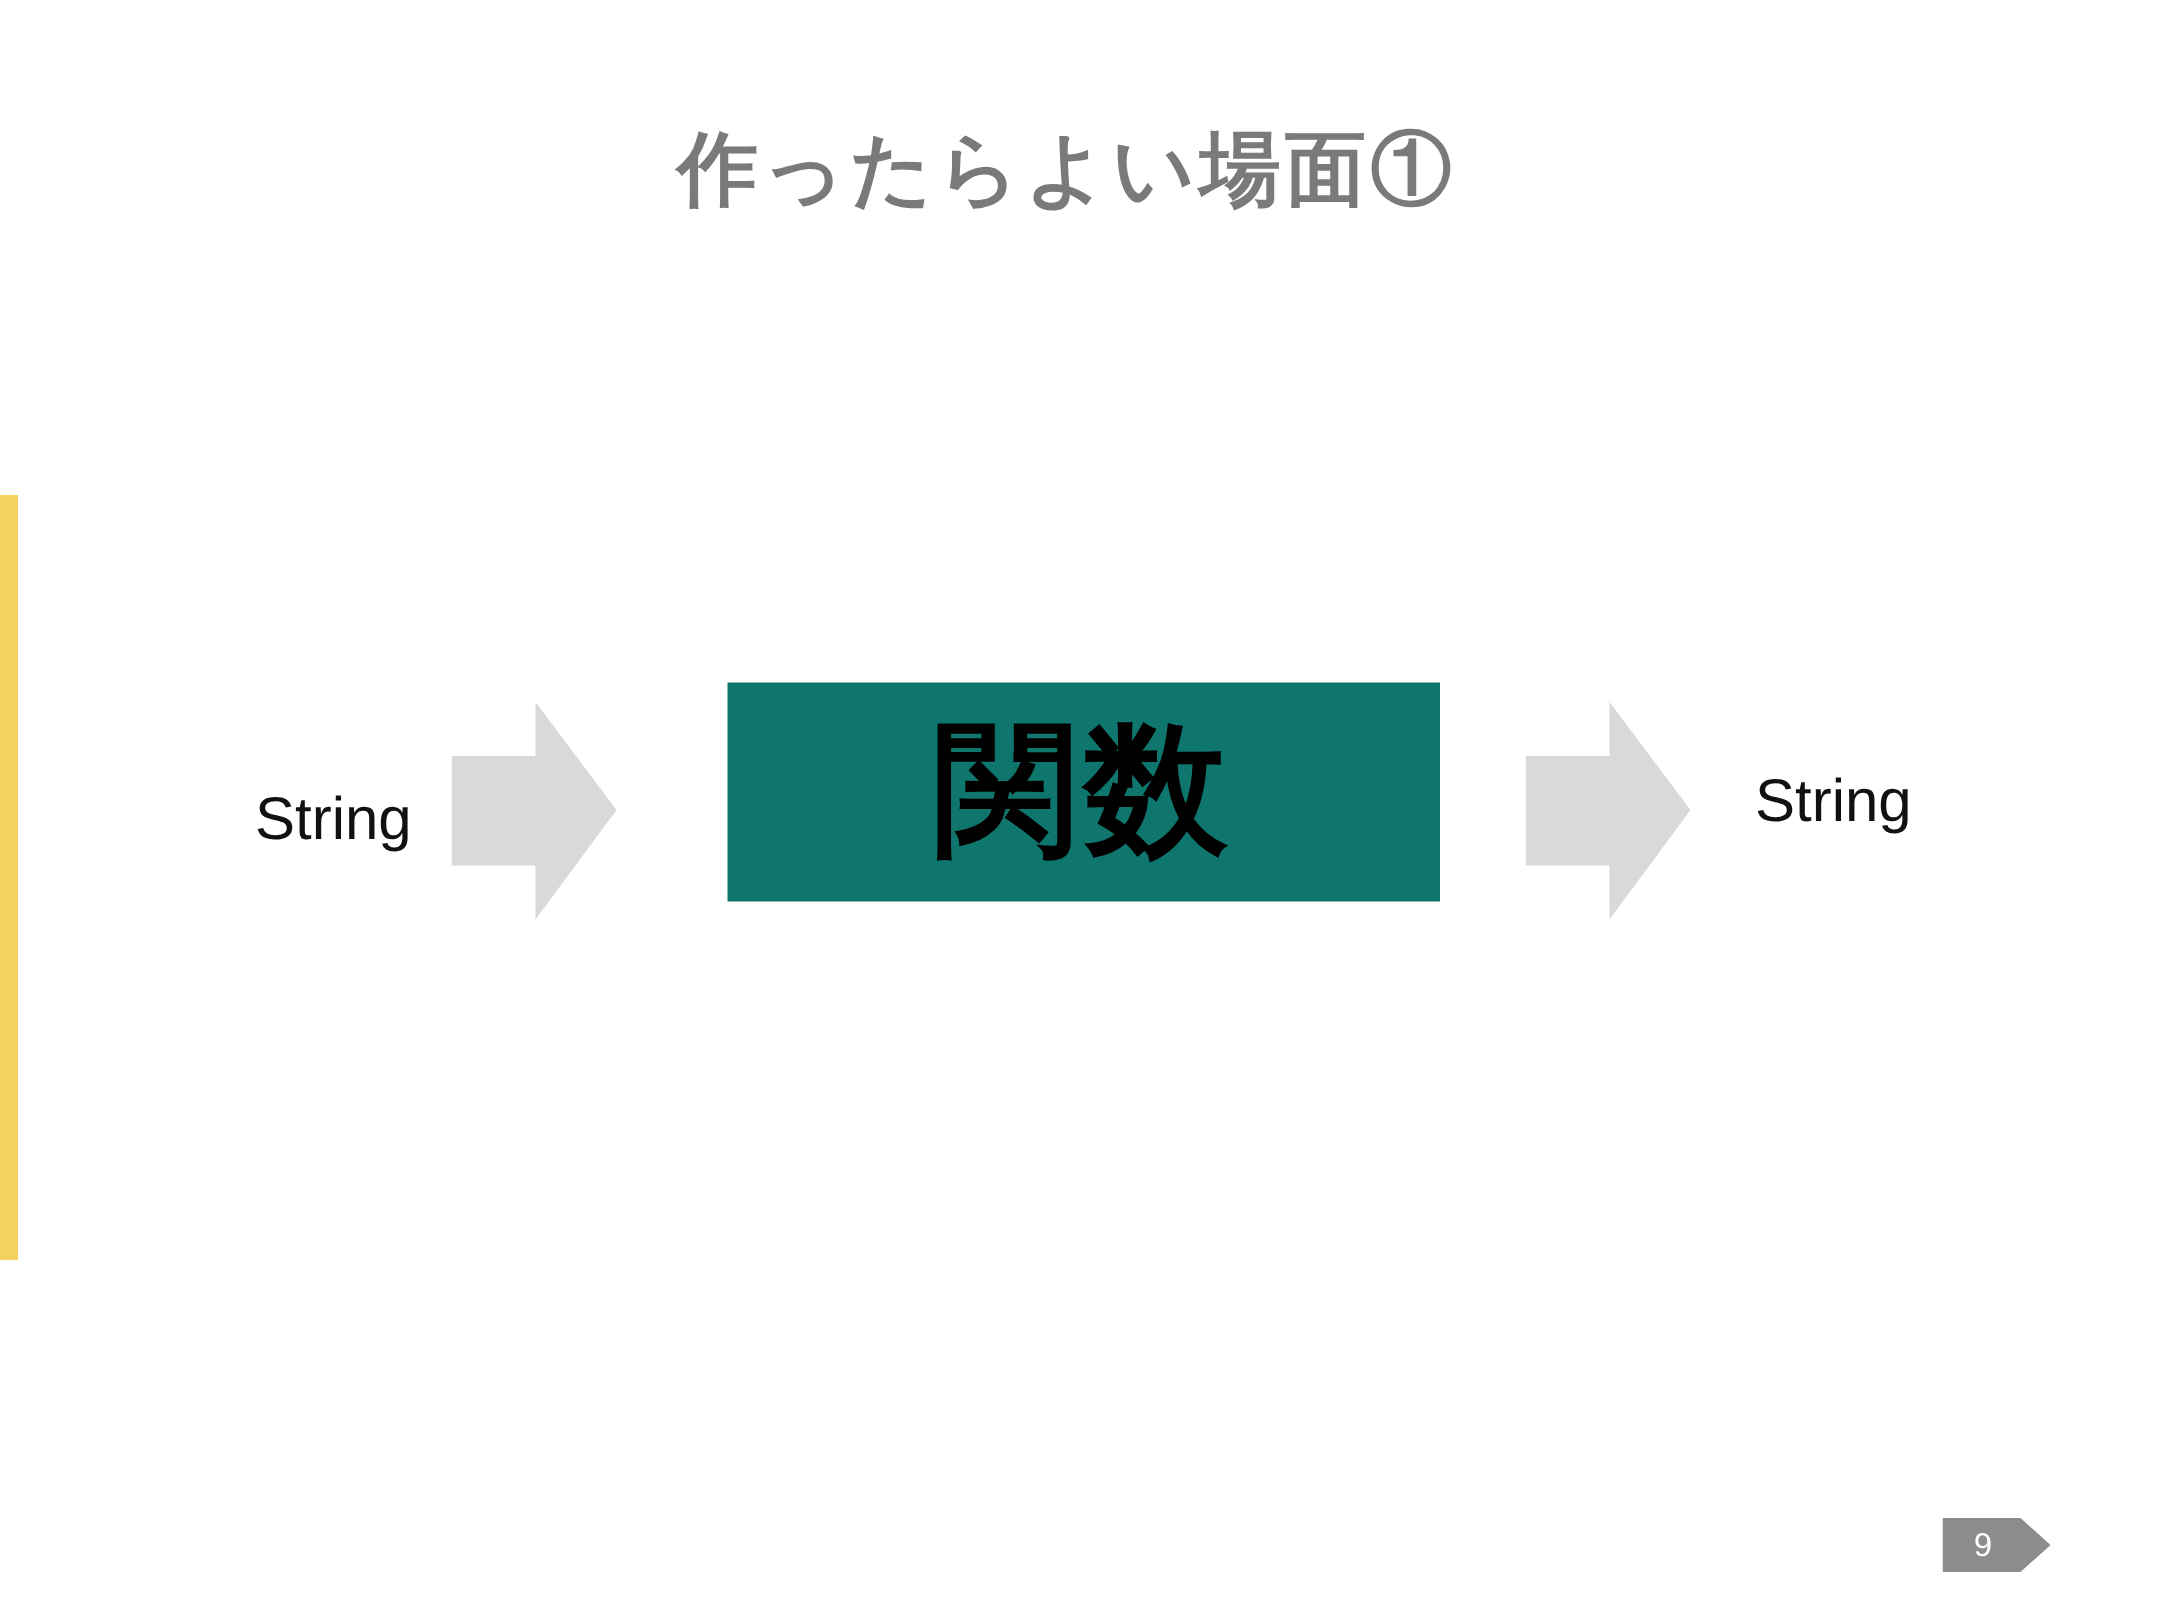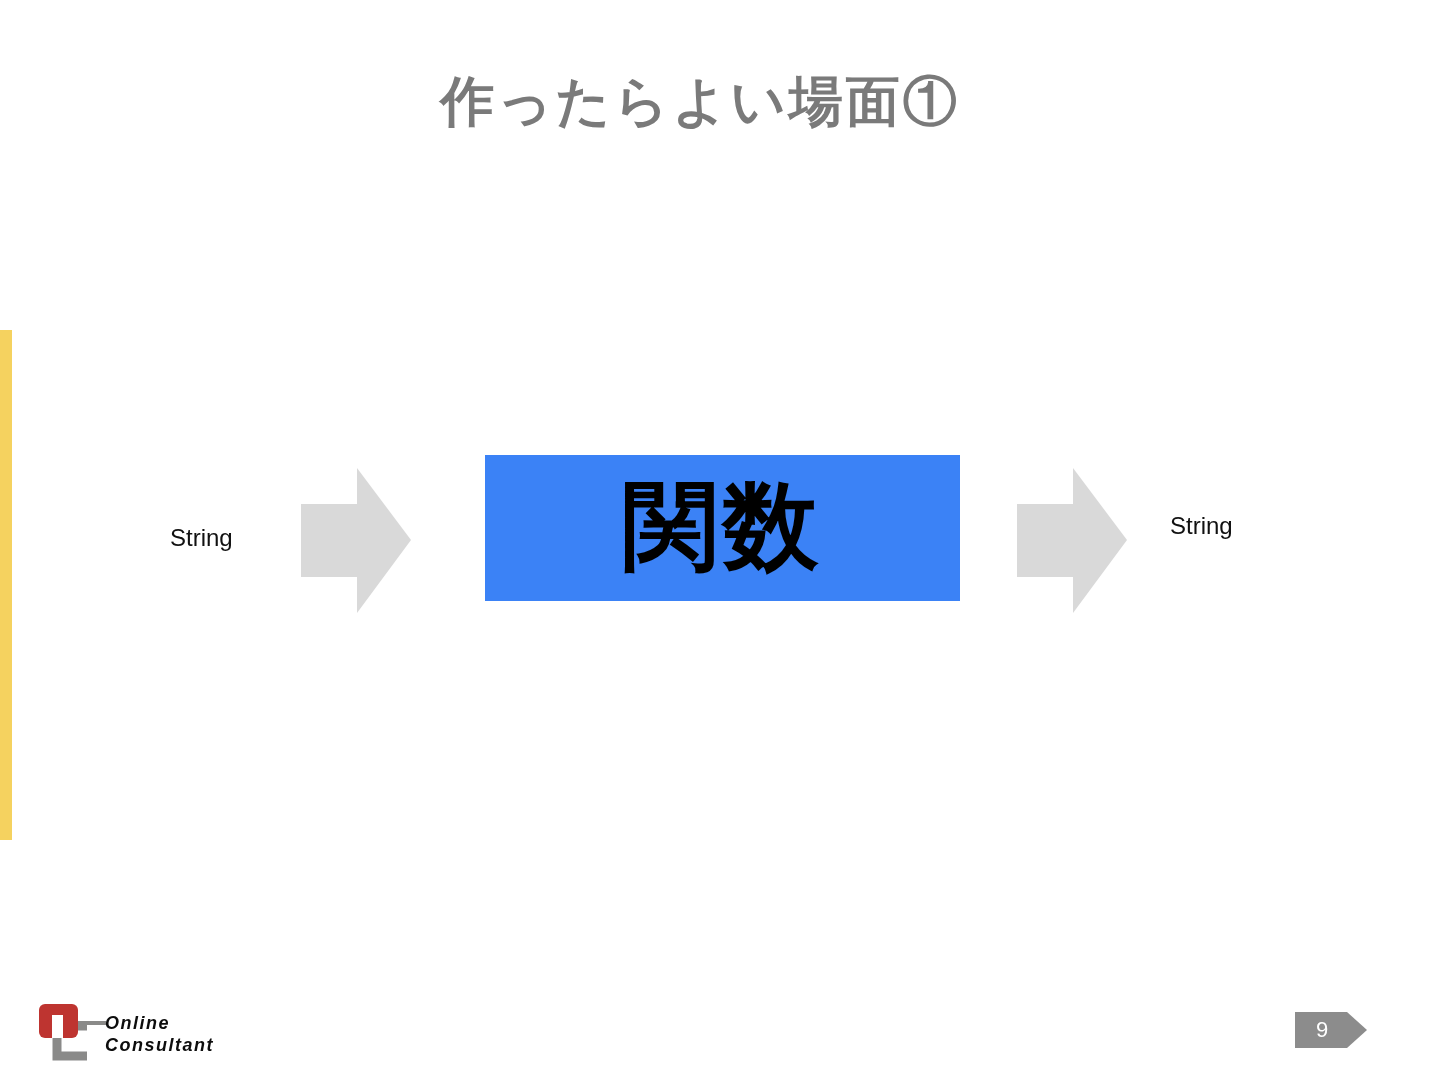--- a/index.html
+++ b/index.html
@@ -8,38 +8,38 @@
     background: #ffffff;
     font-family: "Liberation Sans", sans-serif;
     position: relative;
     overflow: hidden;
   }
   .slide { position: absolute; inset: 0; }
 
   .title {
     position: absolute;
     top: 66px; left: 0; width: 1400px;
-    margin: 0;
+    margin: 11px;
     text-align: center;
     font-size: 54px;
     font-weight: 700;
     letter-spacing: 3px;
     color: #7a7a7a;
   }
 
   .accent-bar {
     position: absolute;
     left: 0; top: 330px;
     width: 12px; height: 510px;
     background: #f5d25f;
   }
 
   .io-label {
     position: absolute;
-    font-size: 24px;
+    font-size: 40px;
     color: #111111;
     white-space: nowrap;
   }
   .io-left  { left: 170px; top: 524px; }
   .io-right { left: 1170px; top: 512px; }
 
   .arrow {
     position: absolute;
     width: 110px; height: 145px;
   }
@@ -101,42 +101,32 @@
   <div class="accent-bar" style="background-color: rgb(245, 210, 95);"></div>
 
   <div>
 
     <span class="io-label io-left">String</span>
 
     <svg class="arrow arrow-left" viewBox="0 0 110 145">
       <polygon points="0,36 56,36 56,0 110,72 56,145 56,109 0,109" fill="#d9d9d9"></polygon>
     </svg>
 
-    <div class="function-box" style="background-color: #3b82f6; text-align: right;">
+    <div class="function-box" style="background-color: #0f766e; text-align: right;">
       <span class="fn-label">関数</span>
     </div>
 
     <svg class="arrow arrow-right" viewBox="0 0 110 145">
       <polygon points="0,36 56,36 56,0 110,72 56,145 56,109 0,109" fill="#d9d9d9"></polygon>
     </svg>
 
     <span class="io-label io-right">String</span>
   </div>
 
 
-  <div class="logo">
-    <svg width="230" height="62" viewBox="0 0 230 62">
-      <path d="M54,26 H24 V56 H54" fill="none" stroke-width="9" stroke="#8a8a89"></path>
-      <rect x="45" y="21" width="28" height="4" fill="#8a8a89"></rect>
-      <rect x="6" y="4" width="39" height="34" rx="6" fill="#be3430"></rect>
-      <rect x="19" y="15" width="11" height="23" fill="#ffffff"></rect>
-      <text x="72" y="29" font-size="18" font-weight="bold" font-style="italic" font-family="Liberation Sans, sans-serif" letter-spacing="1.5" fill="#0d0d0d">Online</text>
-      <text x="72" y="51" font-size="18" font-weight="bold" font-style="italic" font-family="Liberation Sans, sans-serif" letter-spacing="1.5" fill="#0d0d0d">Consultant</text>
-    </svg>
-  </div>
 
   <div class="page-marker">
     <svg width="73" height="36" viewBox="0 0 73 36">
       <polygon points="0,0 52,0 72,18 52,36 0,36" fill="#8c8c8c"></polygon>
     </svg>
     <span class="page-num">9</span>
   </div>
 
 </div>
 

